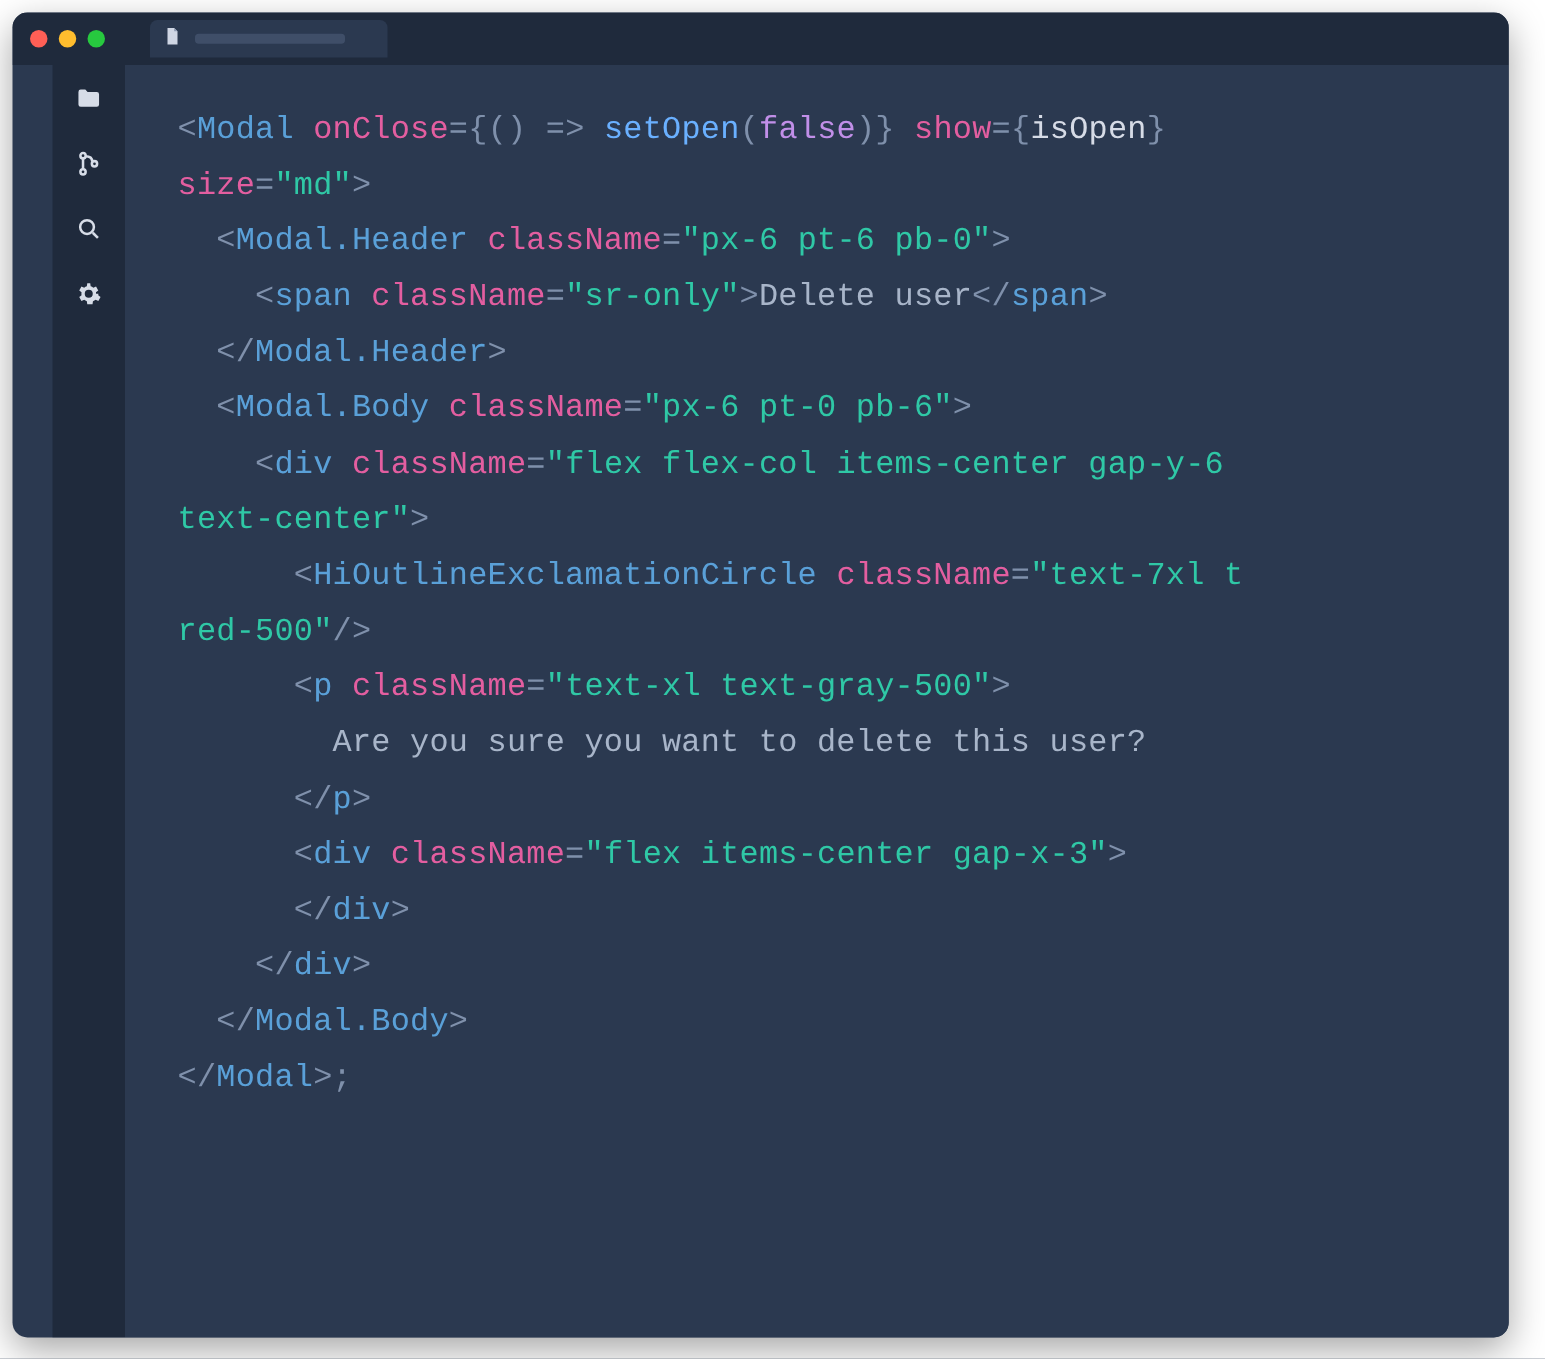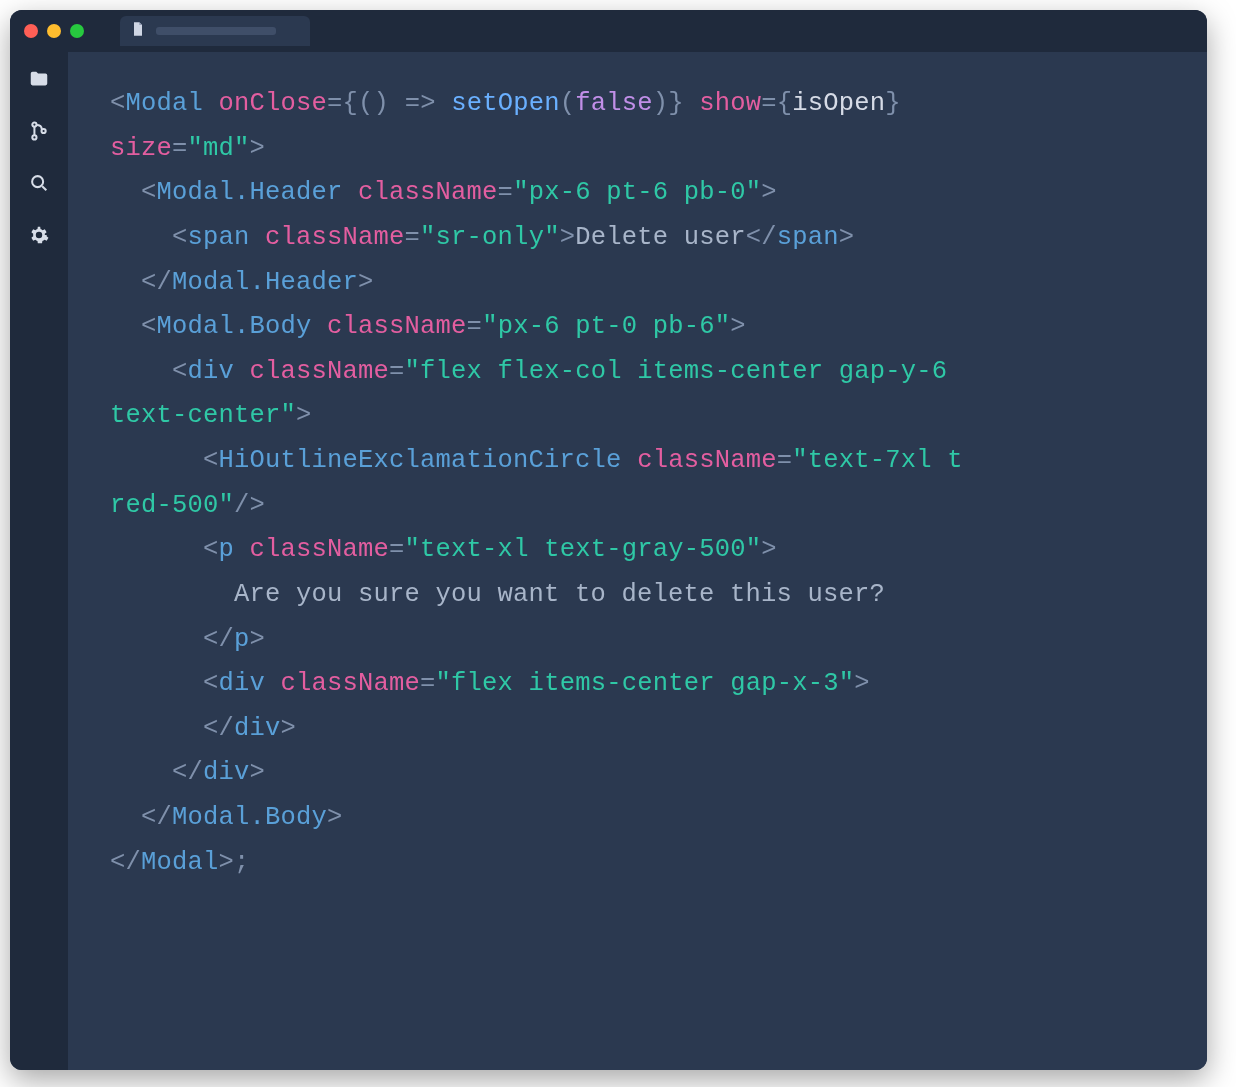--- a/index.html
+++ b/index.html
@@ -52,20 +52,21 @@
       height: 8px;
       width: 120px;
       background: #3f4e68;
       border-radius: 3px;
     }
     
     .body {
       flex: 1 1 auto;
       display: flex;
       min-height: 0;
+      margin-left: 32px;
     }
     .activitybar {
       width: 58px;
       background: #1f2a3c;
       display: flex;
       flex-direction: column;
       align-items: center;
       padding-top: 14px;
       gap: 26px;
       flex: 0 0 auto;

